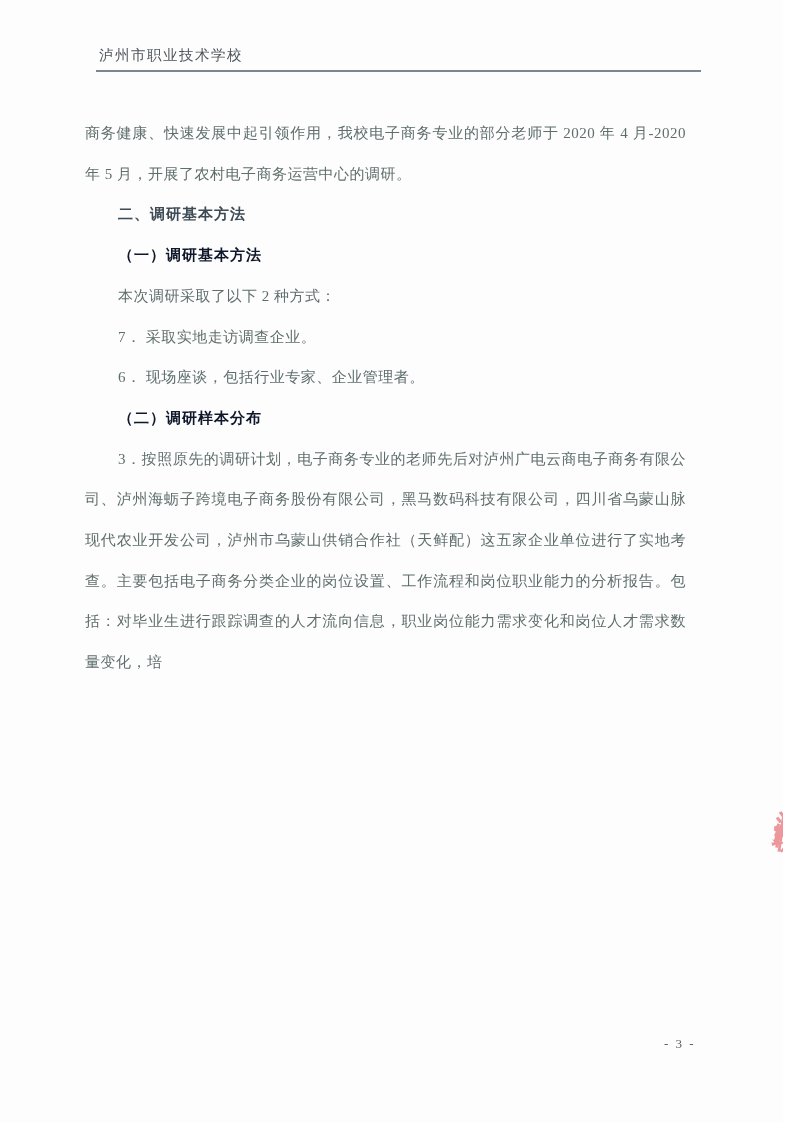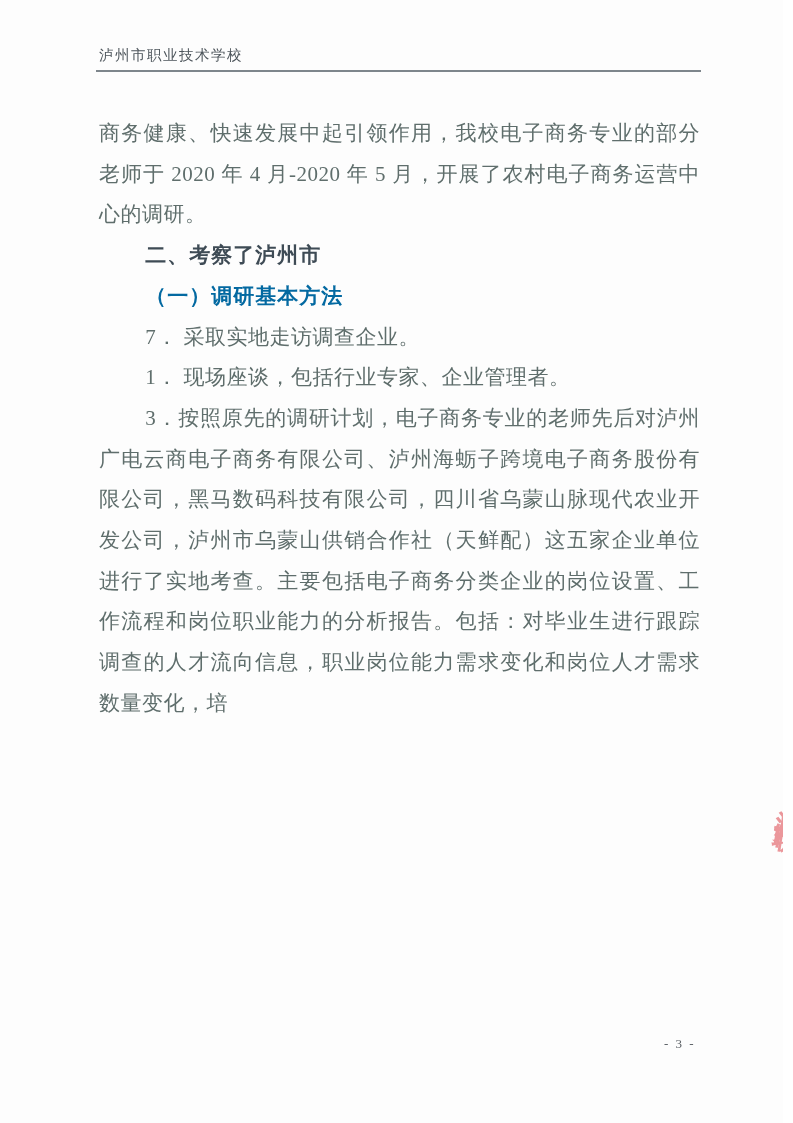--- a/index.html
+++ b/index.html
@@ -28,44 +28,44 @@
     position: absolute;
     left: 96px;
     top: 70px;
     width: 605px;
     height: 2px;
     background: #7e868c;
   }
   
   .content {
     position: absolute;
-    left: 99px;
+    left: 85px;
     top: 113px;
     width: 601px;
-    font-size: 21px;
+    font-size: 15px;
     line-height: 40.7px;
     letter-spacing: 0.5px;
     text-align: justify;
     color: #5f6e6c;
   }
   .content p {
     margin: 0;
     padding: 0;
   }
   .content p.indent {
     text-indent: 2.2em;
   }
   .content p.h1 {
     font-weight: bold;
     color: #3e4b55;
     letter-spacing: 1px;
   }
   .content p.h2 {
     font-weight: bold;
-    color: #0369a1;
+    color: #0f172a;
     letter-spacing: 1px;
   }
   
   .stamp {
     position: absolute;
     right: -16px;
     top: 788px;
     width: 44px;
     height: 130px;
     overflow: hidden;
@@ -91,24 +91,26 @@
 </head>
 <body>
 
 <div class="page">
 
   <span class="header-text">泸州市职业技术学校</span>
   <div class="header-rule"></div>
 
   <div class="content">
     <p class="body">商务健康、快速发展中起引领作用，我校电子商务专业的部分老师于 2020 年 4 月-2020 年 5 月，开展了农村电子商务运营中心的调研。</p>
-    <p class="h1 indent">二、考察了泸州市</p>
+    <p class="h1 indent">二、调研基本方法</p>
     <p class="h2 indent">（一）调研基本方法</p>
+    <p class="body indent">本次调研采取了以下 2 种方式：</p>
     <p class="body indent">7． 采取实地走访调查企业。</p>
-    <p class="body indent">1． 现场座谈，包括行业专家、企业管理者。</p>
+    <p class="body indent">6． 现场座谈，包括行业专家、企业管理者。</p>
+    <p class="h2 indent">（二）调研样本分布</p>
     <p class="body indent">3．按照原先的调研计划，电子商务专业的老师先后对泸州广电云商电子商务有限公司、泸州海蛎子跨境电子商务股份有限公司，黑马数码科技有限公司，四川省乌蒙山脉现代农业开发公司，泸州市乌蒙山供销合作社（天鲜配）这五家企业单位进行了实地考查。主要包括电子商务分类企业的岗位设置、工作流程和岗位职业能力的分析报告。包括：对毕业生进行跟踪调查的人才流向信息，职业岗位能力需求变化和岗位人才需求数量变化，培</p>
   </div>
 
   <div class="stamp">
     <span>泸州市职</span>
   </div>
 
   <div class="page-number">- 3 -</div>
 
 </div>

